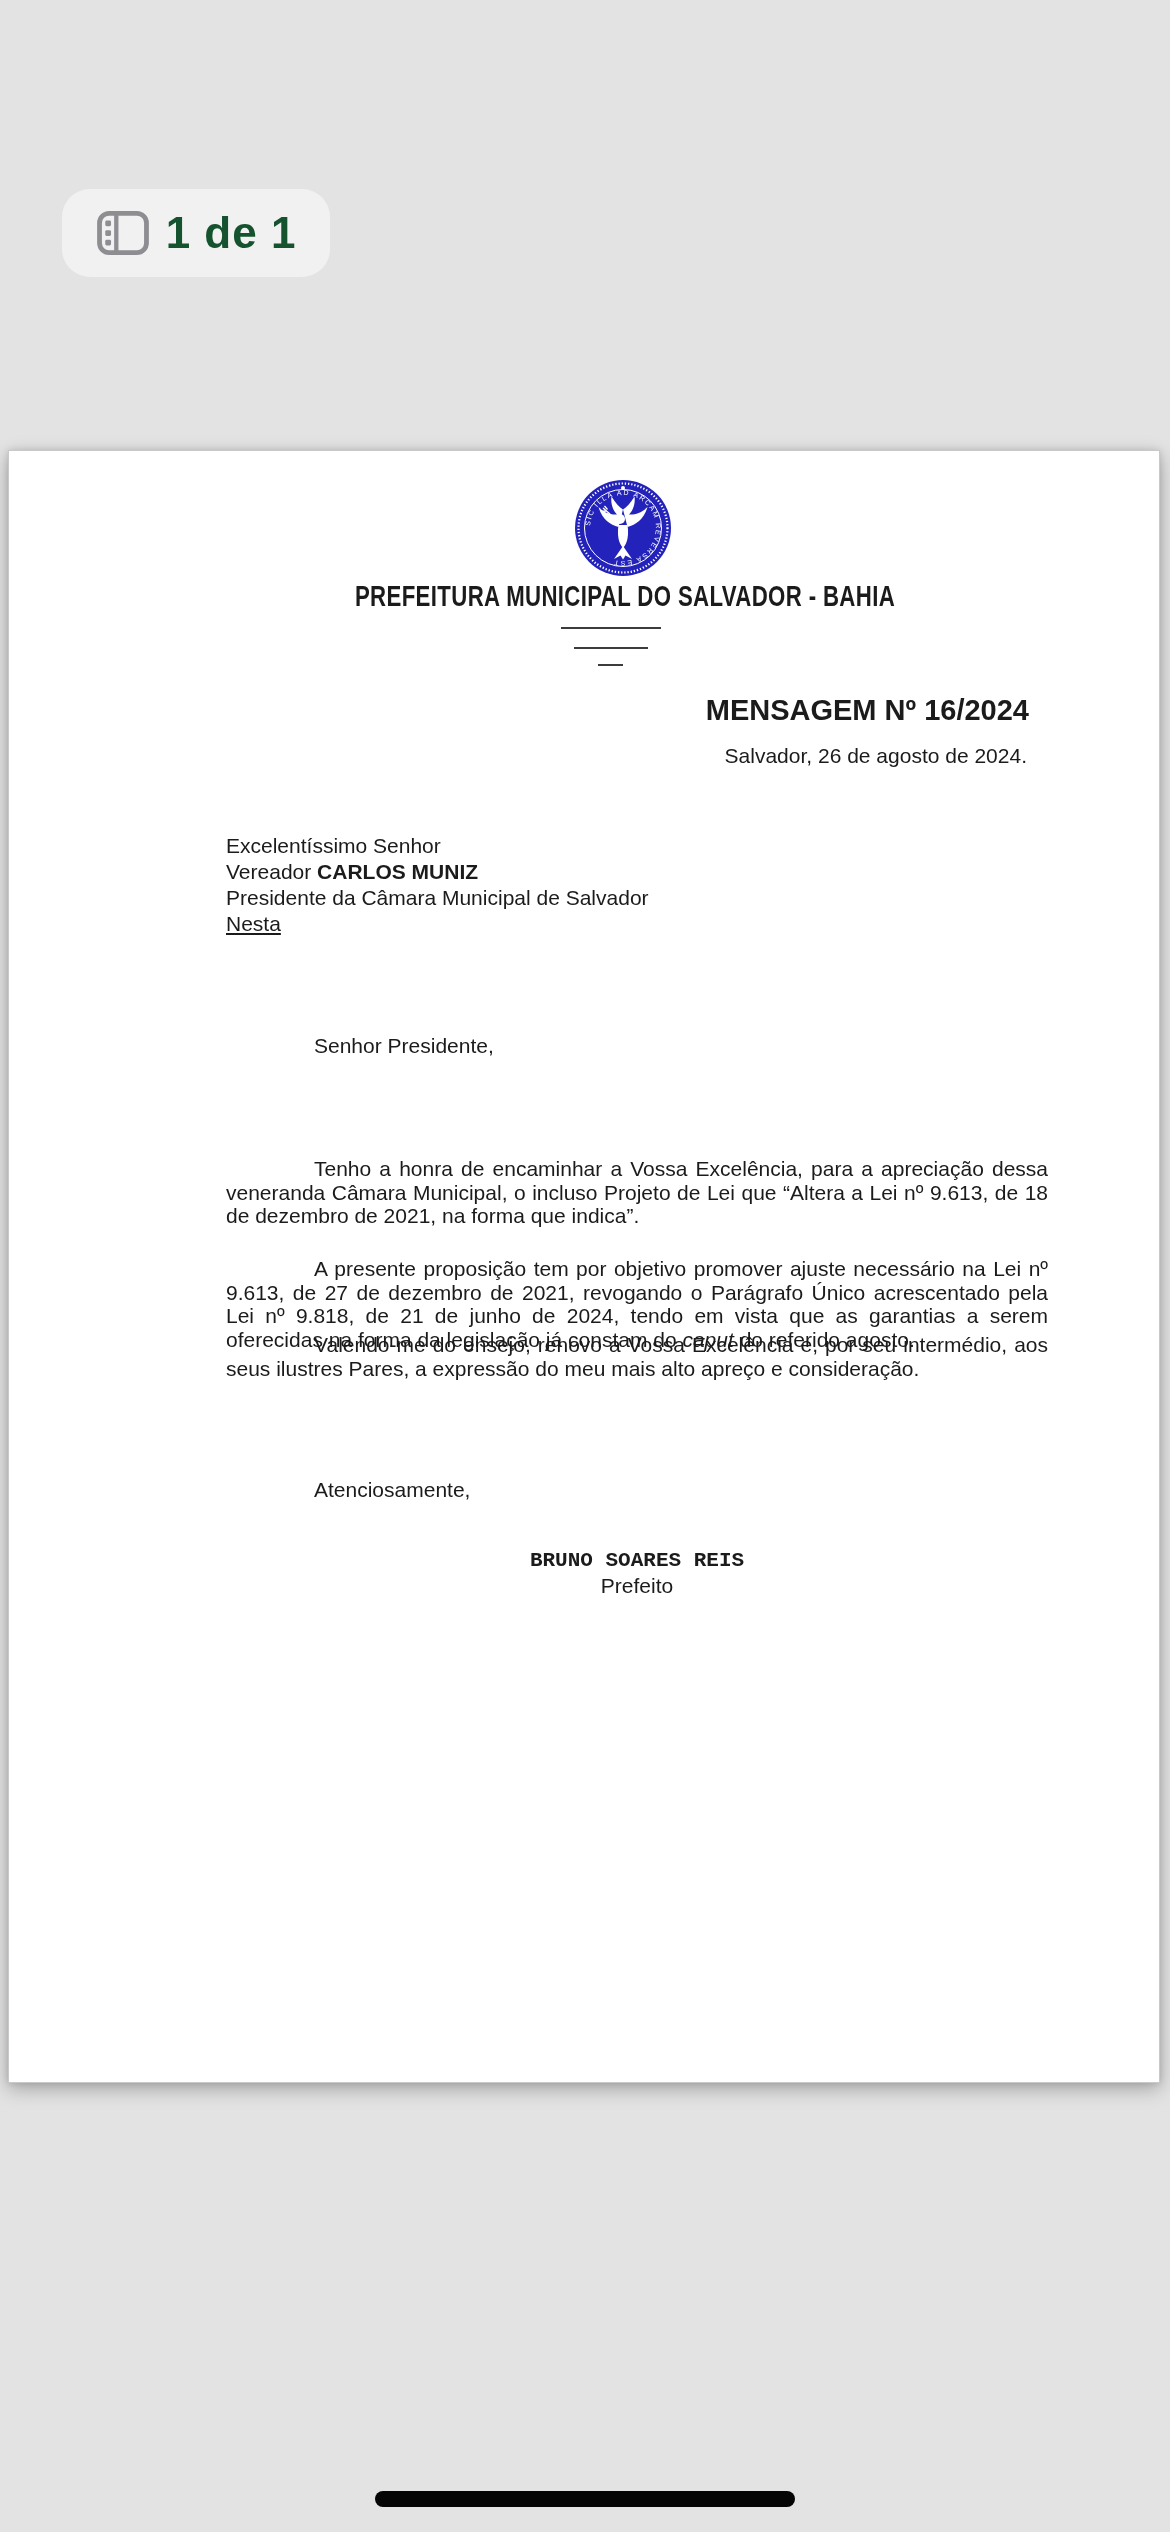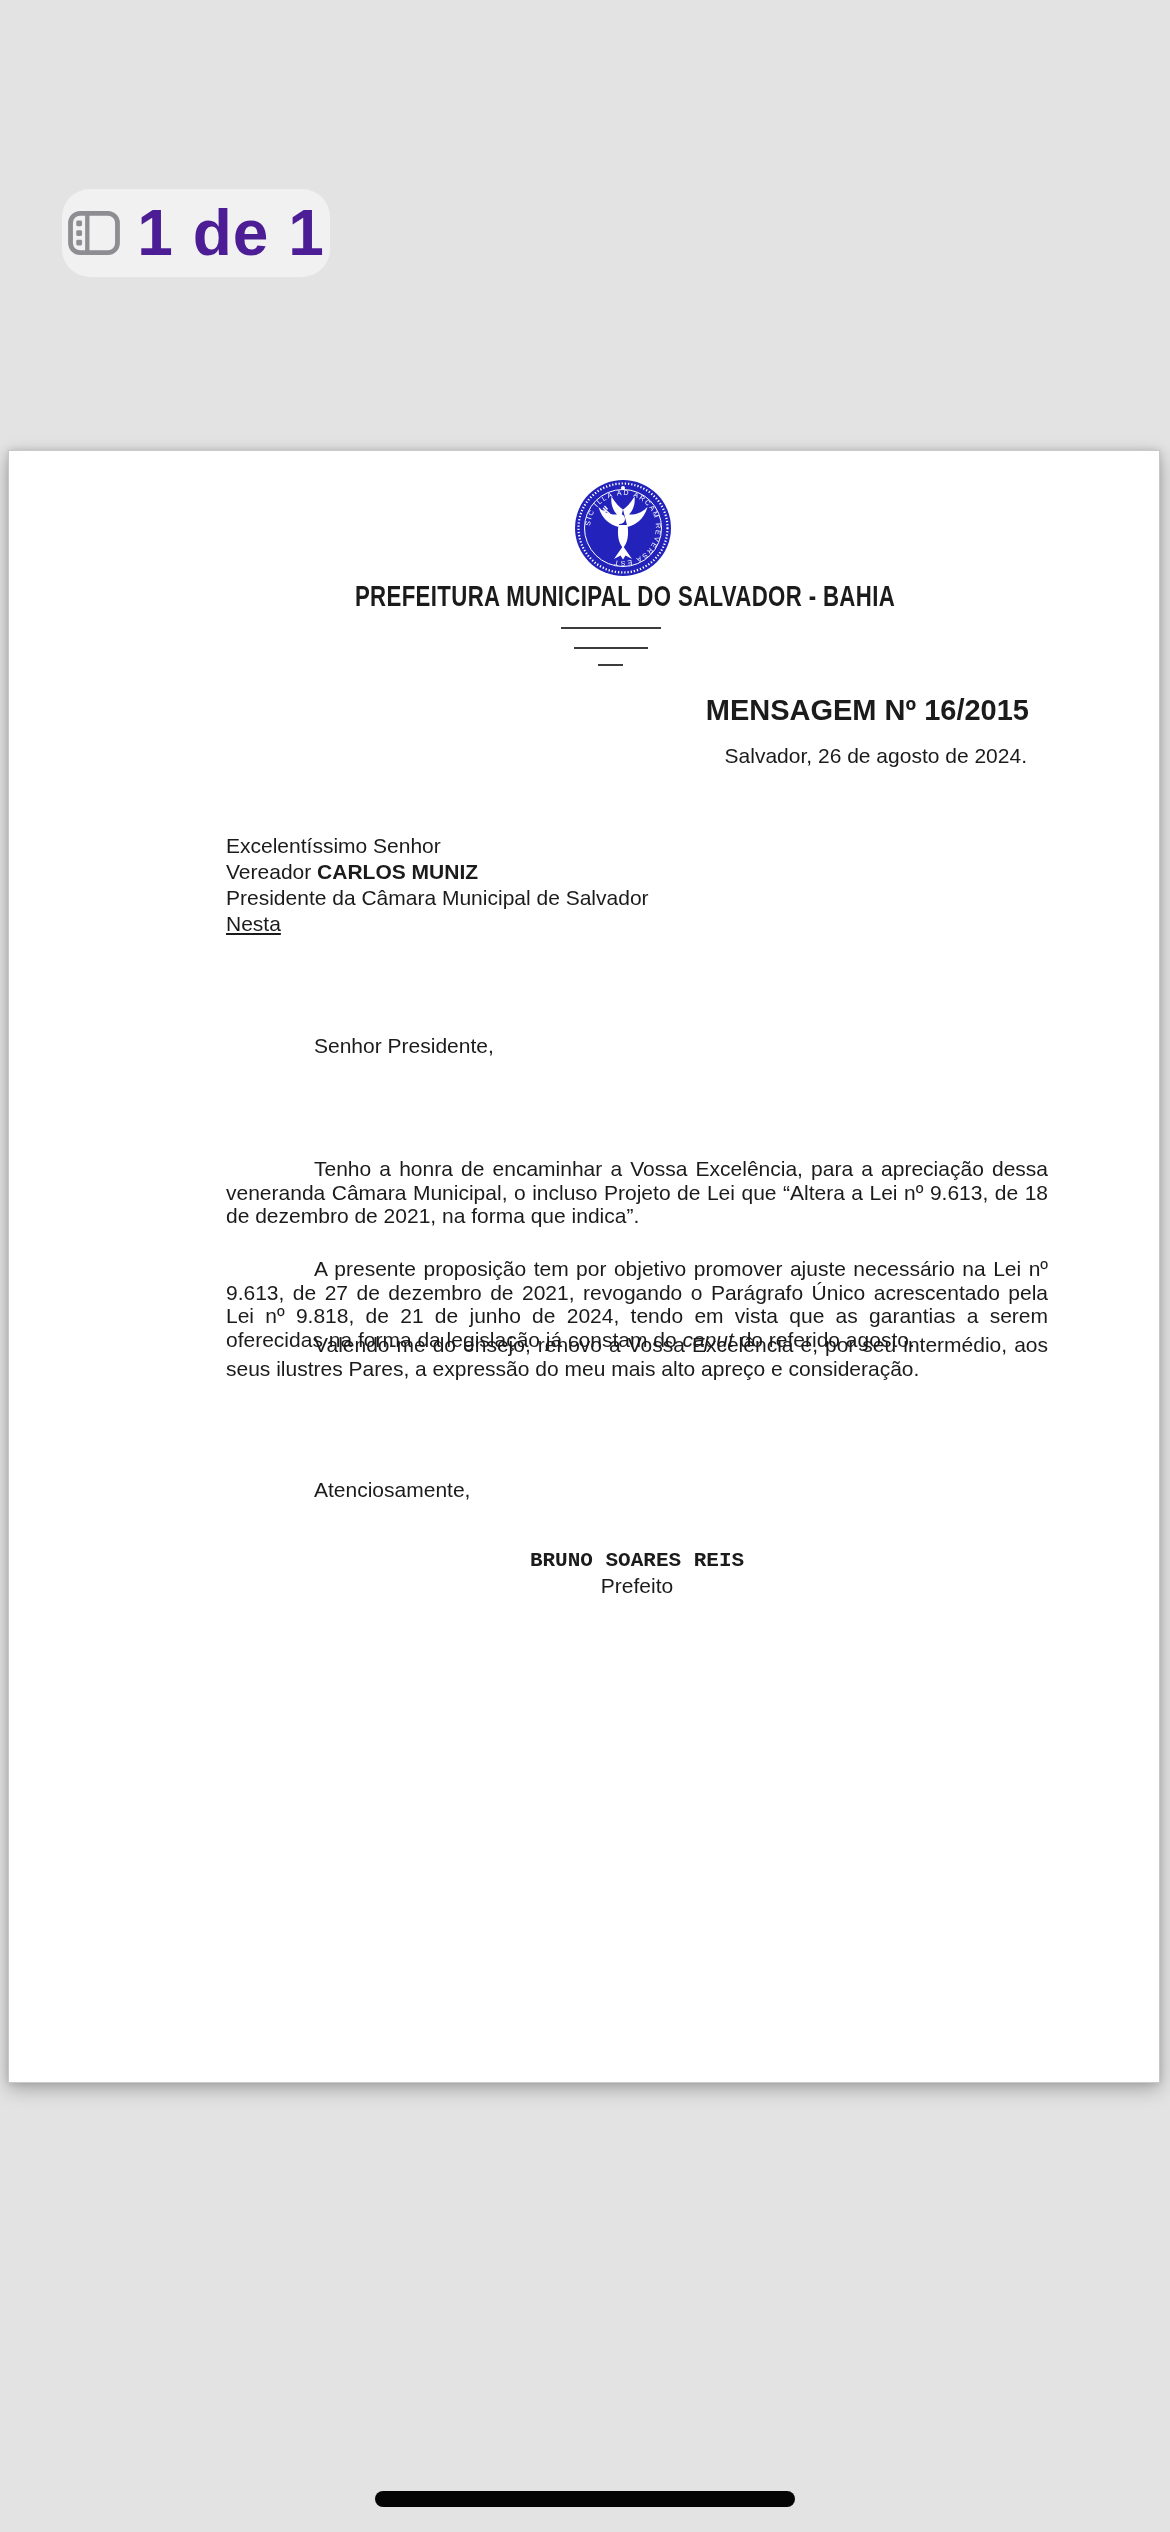--- a/index.html
+++ b/index.html
@@ -20,22 +20,22 @@
     position: absolute;
     left: 62px; top: 189px;
     width: 268px; height: 88px;
     background: #f1f1f2;
     border-radius: 28px;
     display: flex; align-items: center; justify-content: center;
     gap: 16px;
   }
   .pill svg { display: block; }
   .pill-label {
-    color: #4c1d95;
-    font-size: 64px;
+    color: #14532d;
+    font-size: 44px;
     font-weight: 700;
     letter-spacing: 1px;
   }
 
   
   .pdf-page {
     position: absolute;
     left: 8px; top: 450px;
     width: 1152px; height: 1633px;
     background: #ffffff;
@@ -186,21 +186,21 @@
       </svg>
     </div>
 
     <div class="title-wrap">
       <span class="doc-title">PREFEITURA MUNICIPAL DO SALVADOR - BAHIA</span>
     </div>
     <div class="hrule r1"></div>
     <div class="hrule r2"></div>
     <div class="hrule r3"></div>
 
-    <div class="msg-number">MENSAGEM Nº 16/2015</div>
+    <div class="msg-number">MENSAGEM Nº 16/2024</div>
     <div class="date-line">Salvador, 26 de agosto de 2024.</div>
 
     <div class="recipient">
       <div>Excelentíssimo Senhor</div>
       <div><span>Vereador </span><span class="bold">CARLOS MUNIZ</span></div>
       <div>Presidente da Câmara Municipal de Salvador</div>
       <div><span class="underline">Nesta</span></div>
     </div>
 
     <div class="salutation">Senhor Presidente,</div>

